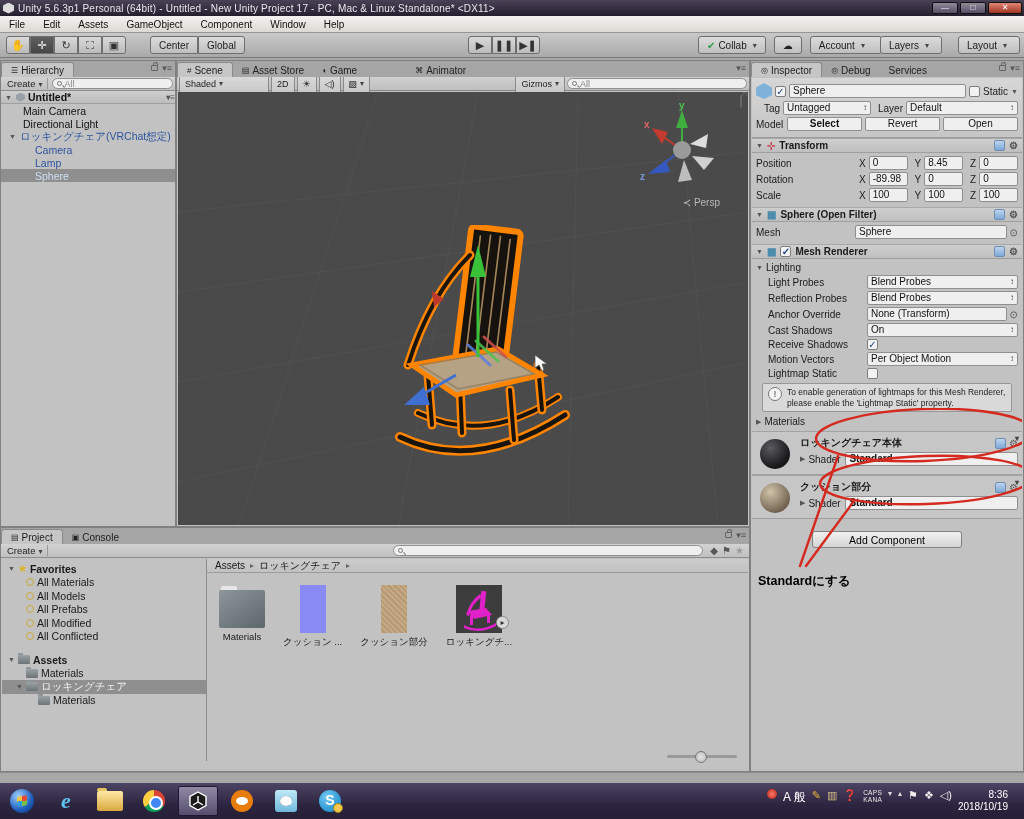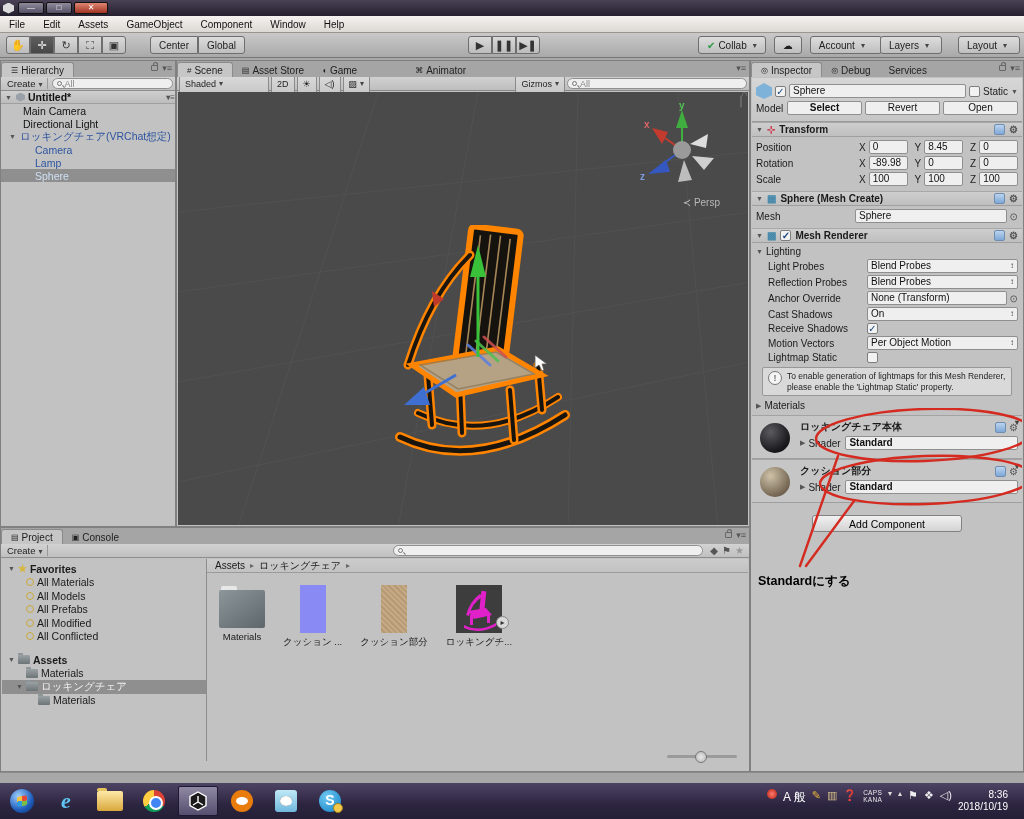--- a/index.html
+++ b/index.html
@@ -169,20 +169,21 @@
   .capskana { font-size:6.5px; line-height:7px; color:#e8e8e8; letter-spacing:.3px; }
   .tray-arrow { color:#ddd; font-size:8px; }
   .clock { text-align:right; font-size:10px; line-height:12px; color:#fff; }
   .unity-logo-tile svg { display:block; }
 </style>
 </head>
 <body>
 
 <div id="titlebar">
   <span class="tb-uicon"></span>
+  <span class="title">Unity 5.6.3p1 Personal (64bit) - Untitled - New Unity Project 17 - PC, Mac &amp; Linux Standalone* &lt;DX11&gt;</span>
   <span class="winbtn">—</span>
   <span class="winbtn">□</span>
   <span class="winbtn close">✕</span>
 </div>
 
 <div id="menubar">
   <span>File</span>
   <span>Edit</span>
   <span>Assets</span>
   <span>GameObject</span>
@@ -433,20 +434,28 @@
     <div class="ihead">
       <div class="irow">
         <span class="cubeicon" style="width:16px;height:16px;background:#7fb2d8;"></span>
         <span class="checkbox checked"></span>
         <span class="field" style="flex:1;">Sphere</span>
         <span class="checkbox"></span>
         <span>Static</span>
         <span class="fold">▼</span>
       </div>
       <div class="irow">
+        <span style="width:24px;text-align:right;">Tag</span>
+        <span class="field popup" style="width:88px;">
+          <span>Untagged</span></span>
+        <span style="margin-left:4px;">Layer</span>
+        <span class="field popup" style="flex:1;">
+          <span>Default</span></span>
+      </div>
+      <div class="irow">
         <span style="width:28px;">Model</span>
         <span class="field" style="flex:1;text-align:center;font-weight:bold;">Select</span>
         <span class="field" style="flex:1;text-align:center;">Revert</span>
         <span class="field" style="flex:1;text-align:center;">Open</span>
       </div>
     </div>
 
     <div class="comp-head">
       <span class="fold">▼</span>
       <span style="color:#c23;">⊹</span>
@@ -480,21 +489,21 @@
         <span class="axis">Y</span>
         <span class="field nfield">100</span>
         <span class="axis">Z</span>
         <span class="field nfield">100</span>
       </div>
     </div>
 
     <div class="comp-head">
       <span class="fold">▼</span>
       <span style="color:#48a;">▦</span>
-      <span>Sphere (Mesh Create)</span>
+      <span>Sphere (Open Filter)</span>
       <span class="helpicon"></span>
       <span class="gear">⚙</span>
     </div>
     <div style="padding:1px 4px 3px 4px;">
       <div class="irow">
         <span class="ilabel">Mesh</span>
         <span class="field" style="flex:1;">
           <span>Sphere</span></span>
         <span style="color:#555;">⊙</span>
       </div>

